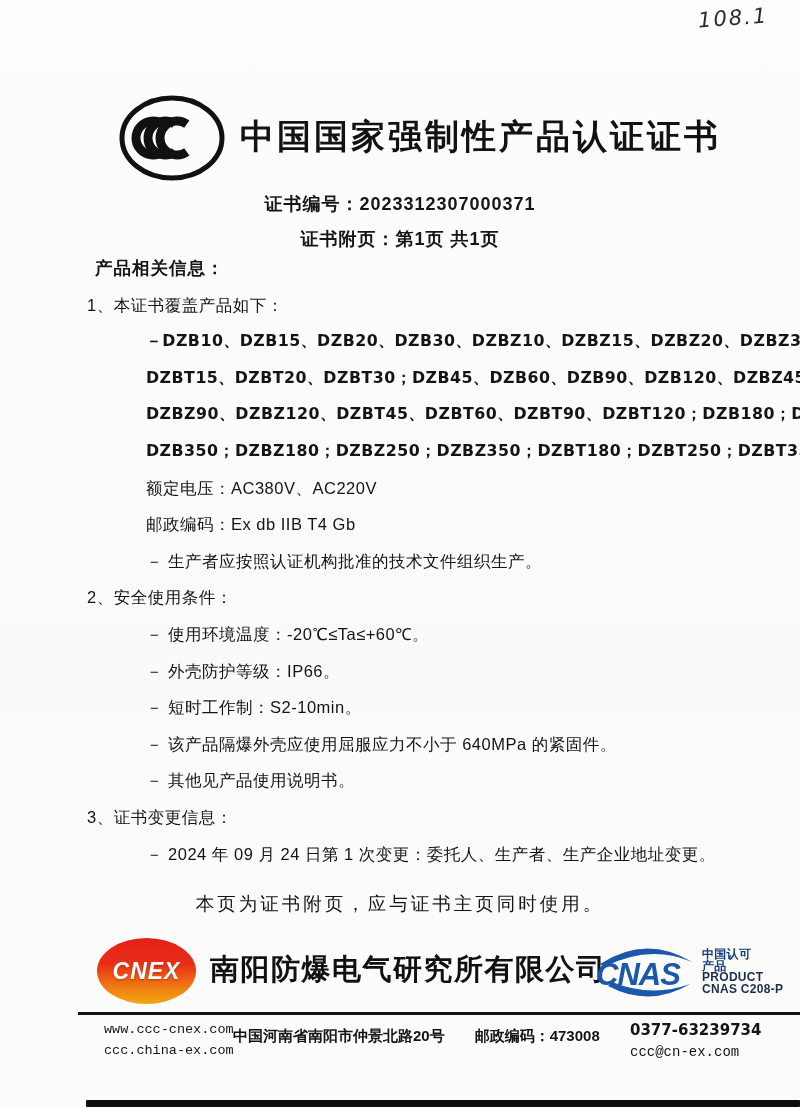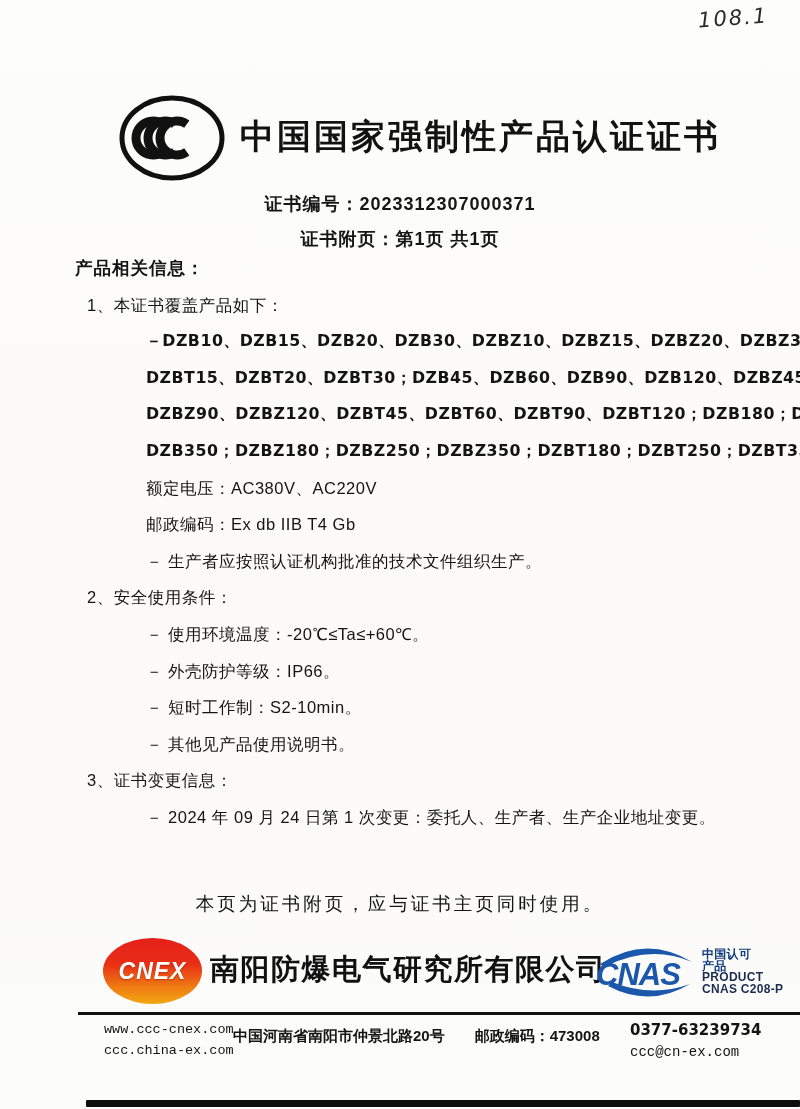--- a/index.html
+++ b/index.html
@@ -49,42 +49,42 @@
   .cert-meta p.attach { margin-top: 5px; }
 
   
   .content { position: absolute; top: 250px; left: 0; width: 100%; }
   .doc-line {
     font-size: 16.5px;
     line-height: 36.6px;
     white-space: nowrap;
     color: #141414;
   }
-  .section-head { padding-left: 75px; font-weight: 700; font-size: 17.5px; letter-spacing: 1px; }
+  .section-head { padding-left: 95px; font-weight: 700; font-size: 17.5px; letter-spacing: 1px; }
   .num { padding-left: 87px; letter-spacing: 0.5px; }
   .sub { padding-left: 146px; letter-spacing: 0.5px; }
   .models { font-weight: 600; font-family: "DejaVu Sans", sans-serif; font-size: 15.8px; }
 
   
   .notice {
     position: absolute;
     top: 891px;
     left: 0;
     width: 100%;
     text-align: center;
     font-size: 18.5px;
     letter-spacing: 3px;
     color: #141414;
   }
 
   
   .org-row { position: absolute; top: 932px; left: 0; width: 100%; height: 80px; }
   .cnex-logo {
     position: absolute;
-    left: 103px;
+    left: 97px;
     top: 6px;
     width: 99px;
     height: 66px;
     border-radius: 50%;
     background: linear-gradient(180deg, #e42019 0%, #e92f16 40%, #ef7d12 75%, #f2a713 100%);
     display: flex;
     align-items: center;
     justify-content: center;
   }
   .cnex-text {
@@ -166,20 +166,21 @@
     <p class="doc-line sub models">DZBT15、DZBT20、DZBT30；DZB45、DZB60、DZB90、DZB120、DZBZ45、DZBZ60、</p>
     <p class="doc-line sub models">DZBZ90、DZBZ120、DZBT45、DZBT60、DZBT90、DZBT120；DZB180；DZB250；</p>
     <p class="doc-line sub models">DZB350；DZBZ180；DZBZ250；DZBZ350；DZBT180；DZBT250；DZBT350</p>
     <p class="doc-line sub">额定电压：AC380V、AC220V</p>
     <p class="doc-line sub">邮政编码：Ex db IIB T4 Gb</p>
     <p class="doc-line sub">－ 生产者应按照认证机构批准的技术文件组织生产。</p>
     <p class="doc-line num">2、安全使用条件：</p>
     <p class="doc-line sub">－ 使用环境温度：-20℃≤Ta≤+60℃。</p>
     <p class="doc-line sub">－ 外壳防护等级：IP66。</p>
     <p class="doc-line sub">－ 短时工作制：S2-10min。</p>
+    <p class="doc-line sub">－ 该产品隔爆外壳应使用屈服应力不小于 640MPa 的紧固件。</p>
     <p class="doc-line sub">－ 其他见产品使用说明书。</p>
     <p class="doc-line num">3、证书变更信息：</p>
     <p class="doc-line sub">－ 2024 年 09 月 24 日第 1 次变更：委托人、生产者、生产企业地址变更。</p>
   </div>
 
   <p class="notice">本页为证书附页，应与证书主页同时使用。</p>
 
   <div class="org-row">
     <div class="cnex-logo">
       <span class="cnex-text">CNEX</span>

